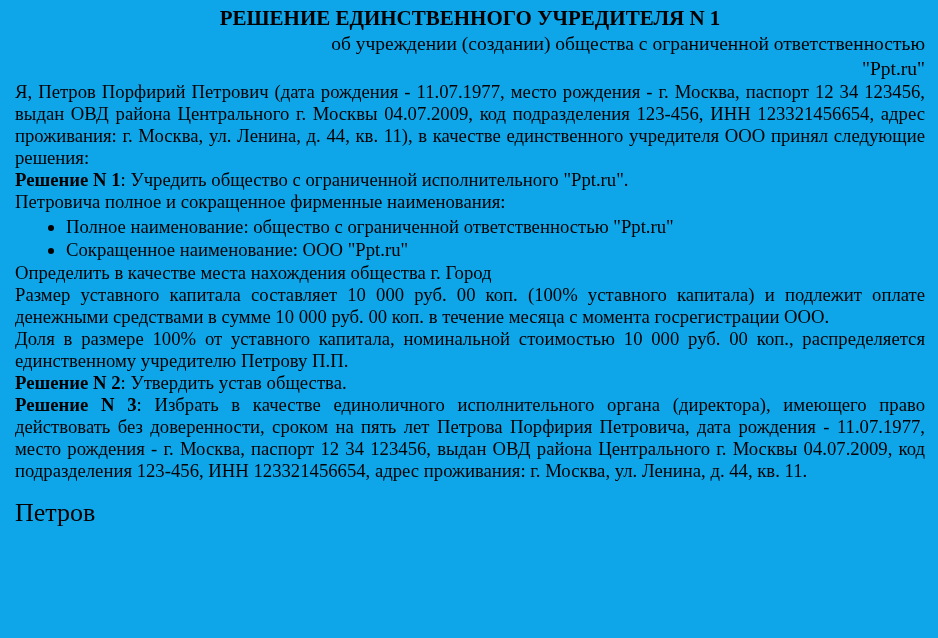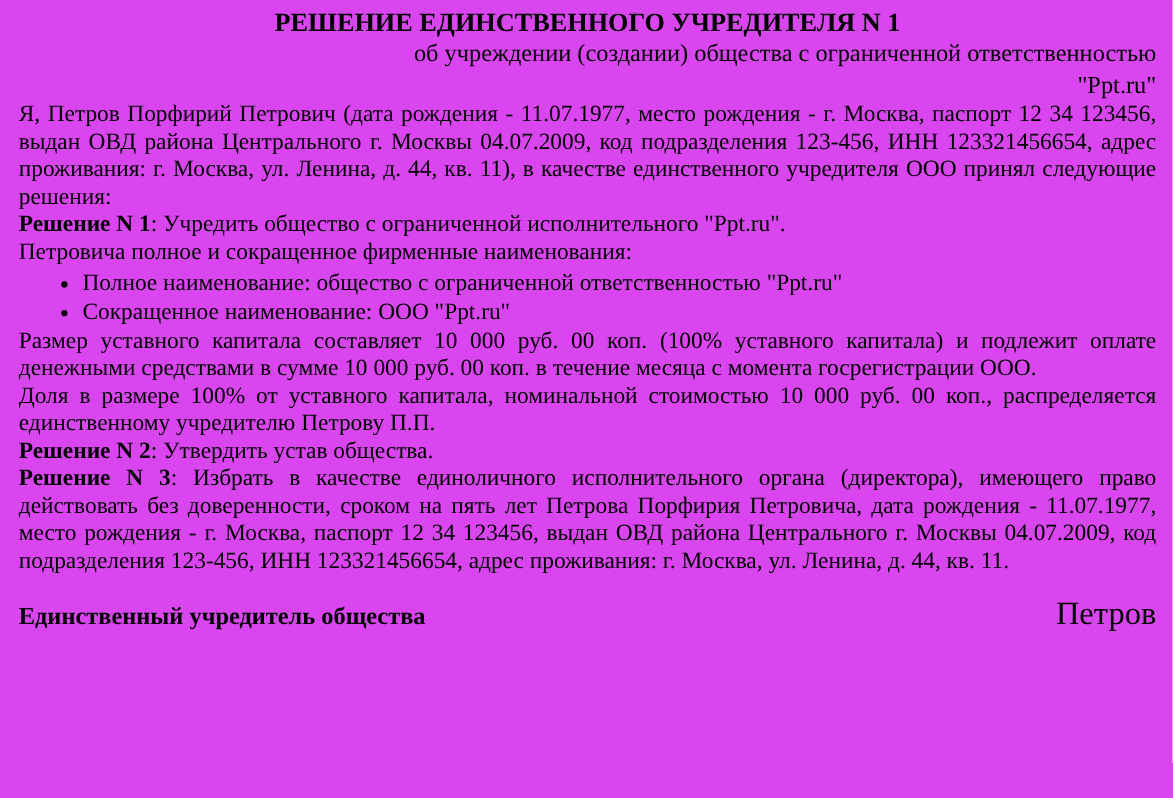--- a/index.html
+++ b/index.html
@@ -4,21 +4,21 @@
 <style>
   html, body {
     margin: 0;
     padding: 0;
     background: #ffffff;
   }
   .page {
     box-sizing: border-box;
     width: 938px;
     height: 638px;
-    background: #d946ef;
+    background: #0ea5e9;
     color: #000000;
     font-family: "Liberation Serif", "DejaVu Serif", serif;
     font-size: 18.7px;
     line-height: 22px;
     padding: 6px 13px 0 15px;
     overflow: hidden;
   }
   .doc-title {
     text-align: center;
     font-weight: bold;
@@ -86,27 +86,27 @@
 
   <p class="para"><b class="decision-label">Решение N 1</b><span>: Учредить общество с ограниченной исполнительного "Ppt.ru".</span></p>
 
   <p class="para left">Петровича полное и сокращенное фирменные наименования:</p>
 
   <ul class="bullets">
     <li>Полное наименование: общество с ограниченной ответственностью "Ppt.ru"</li>
     <li>Сокращенное наименование: ООО "Ppt.ru"</li>
   </ul>
 
+  <p class="para left">Определить в качестве места нахождения общества г. Город</p>
 
   <p class="para">Размер уставного капитала составляет 10 000 руб. 00 коп. (100% уставного капитала) и подлежит оплате денежными средствами в сумме 10 000 руб. 00 коп. в течение месяца с момента госрегистрации ООО.</p>
 
   <p class="para">Доля в размере 100% от уставного капитала, номинальной стоимостью 10 000 руб. 00 коп., распределяется единственному учредителю Петрову П.П.</p>
 
   <p class="para"><b class="decision-label">Решение N 2</b><span>: Утвердить устав общества.</span></p>
 
   <p class="para"><b class="decision-label">Решение N 3</b><span>: Избрать в качестве единоличного исполнительного органа (директора), имеющего право действовать без доверенности, сроком на пять лет Петрова Порфирия Петровича, дата рождения - 11.07.1977, место рождения - г. Москва, паспорт 12 34 123456, выдан ОВД района Центрального г. Москвы 04.07.2009, код подразделения 123-456, ИНН 123321456654, адрес проживания: г. Москва, ул. Ленина, д. 44, кв. 11.</span></p>
 
   <div class="sign-row">
-    <span class="sign-label">Единственный учредитель общества</span>
     <span class="sign-name">Петров</span>
   </div>
 
 </div>
 
 </body></html>

